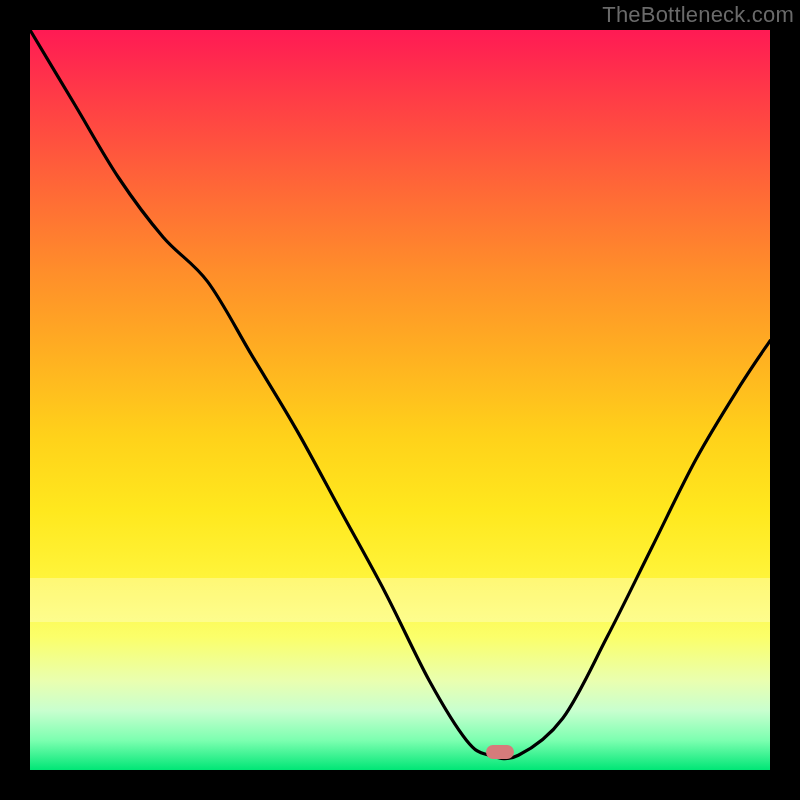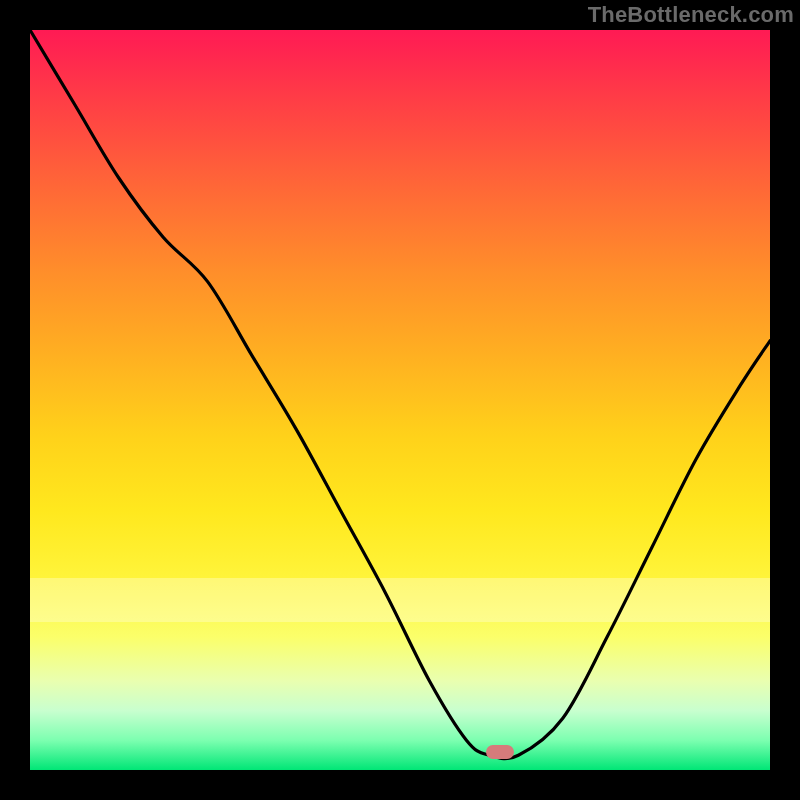--- a/index.html
+++ b/index.html
@@ -14,21 +14,21 @@
   .chart-wrap {
     position: relative;
     width: 800px;
     height: 800px;
   }
   .watermark {
     position: absolute;
     top: 2px;
     right: 6px;
     font-size: 22px;
-    font-weight: 700;
+    font-weight: 400;
     color: #6a6a6a;
     letter-spacing: 0.2px;
     z-index: 5;
   }
   .plot-area {
     position: absolute;
     left: 30px;
     top: 30px;
     width: 740px;
     height: 740px;

